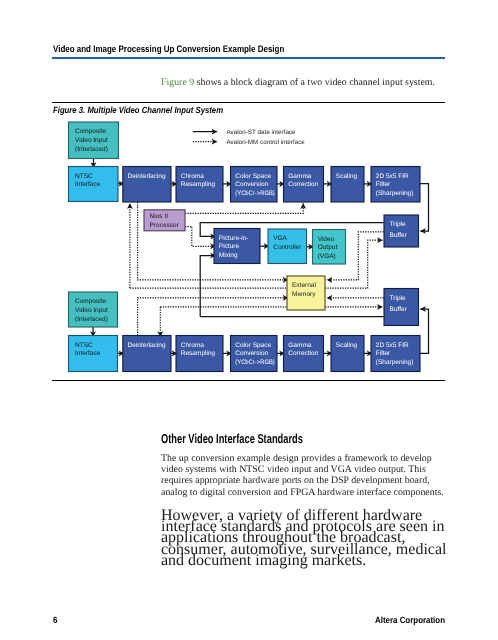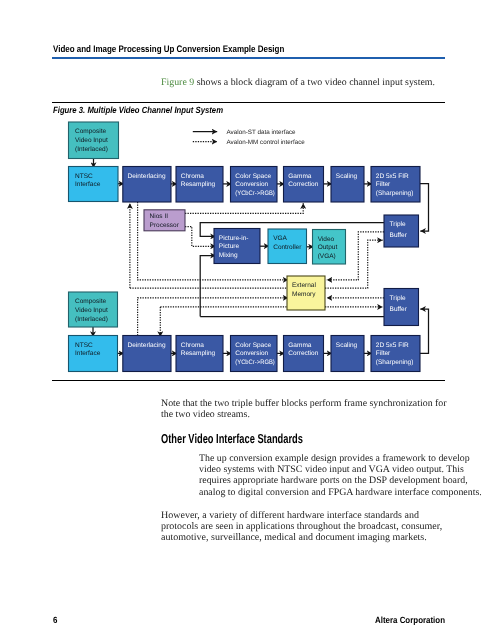--- a/index.html
+++ b/index.html
@@ -20,23 +20,23 @@
        font-family:"Liberation Sans",sans-serif;font-weight:bold;font-style:italic;
        font-size:9px;color:#000;white-space:nowrap;
        transform:scaleX(0.86);transform-origin:left top;}
   .fig-rule{position:absolute;left:52px;top:364.2px;width:393px;height:1.2px;background:#000;}
   .note{position:absolute;left:161px;top:381.6px;width:290px;
        font-size:9.9px;line-height:11.35px;color:#1b1b1b;}
   .h2{position:absolute;left:161px;top:414.5px;
        font-family:"Liberation Sans",sans-serif;font-weight:bold;font-size:13px;
        color:#000;white-space:nowrap;transform:scaleX(0.715);transform-origin:left top;}
   .p1{position:absolute;left:161px;top:436.5px;width:290px;
-       font-size:9.9px;line-height:11.35px;color:#1b1b1b;margin-left:38px;}
+       font-size:9.9px;line-height:11.35px;color:#1b1b1b;}
   .p2{position:absolute;left:161px;top:493.5px;width:290px;
-       font-size:10px;line-height:11.35px;color:#1b1b1b;}
+       font-size:16px;line-height:11.35px;color:#1b1b1b;}
   .pgnum{position:absolute;left:52.5px;top:598.5px;
        font-family:"Liberation Sans",sans-serif;font-weight:bold;font-size:9px;
        color:#000;transform:scaleX(0.88);transform-origin:left top;}
   .company{position:absolute;left:375px;top:598.5px;
        font-family:"Liberation Sans",sans-serif;font-weight:bold;font-size:9px;
        color:#000;white-space:nowrap;transform:scaleX(0.88);transform-origin:left top;}
   svg.diagram{position:absolute;left:0;top:0;width:498px;height:640px;overflow:visible;}
   .blabel{font-family:"Liberation Sans",sans-serif;font-size:6.5px;}
   .legtext{font-family:"Liberation Sans",sans-serif;font-size:6.3px;fill:#232323;}
   .bx{stroke-width:1.1;}
@@ -217,19 +217,18 @@
 </g>
 </g>
 <g>
 <path class="solid" d="M192.8,115.6 H217.2" marker-end="url(#ah)"></path>
 <path class="dot" d="M192.8,125.6 H217.2" marker-end="url(#ah)"></path>
 <text class="legtext" x="226.5" y="118.2">Avalon-ST data interface</text>
 <text class="legtext" x="226.5" y="128.2">Avalon-MM control interface</text>
 </g>
 </svg>
   <div class="fig-rule"></div>
-  <div class="note">Note that the two triple buffer blocks perform frame synchronization for the two video streams.</div>
   <div class="h2">Other Video Interface Standards</div>
   <div class="p1">The up conversion example design provides a framework to develop video systems with NTSC video input and VGA video output. This requires appropriate hardware ports on the DSP development board, analog to digital conversion and FPGA hardware interface components.</div>
   <div class="p2">However, a variety of different hardware interface standards and protocols are seen in applications throughout the broadcast, consumer, automotive, surveillance, medical and document imaging markets.</div>
   <div class="pgnum">6</div>
   <div class="company">Altera Corporation</div>
 </div>
 
 </body></html>

